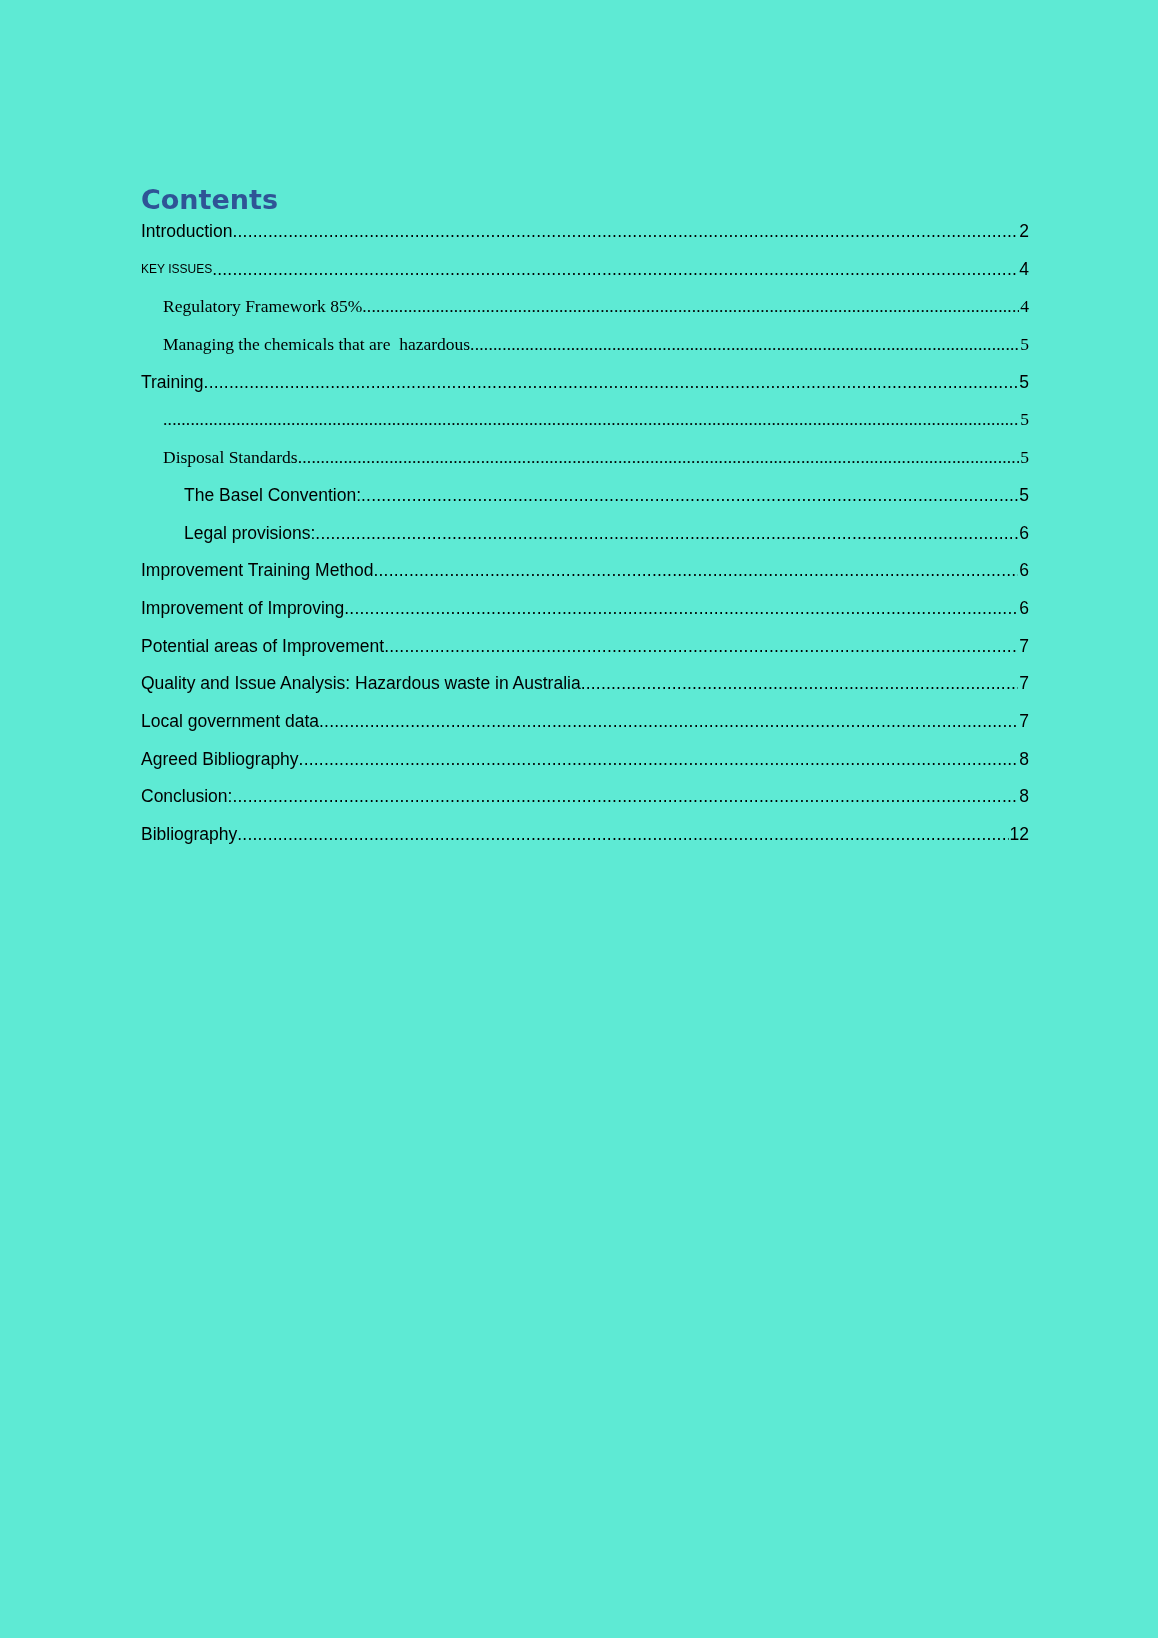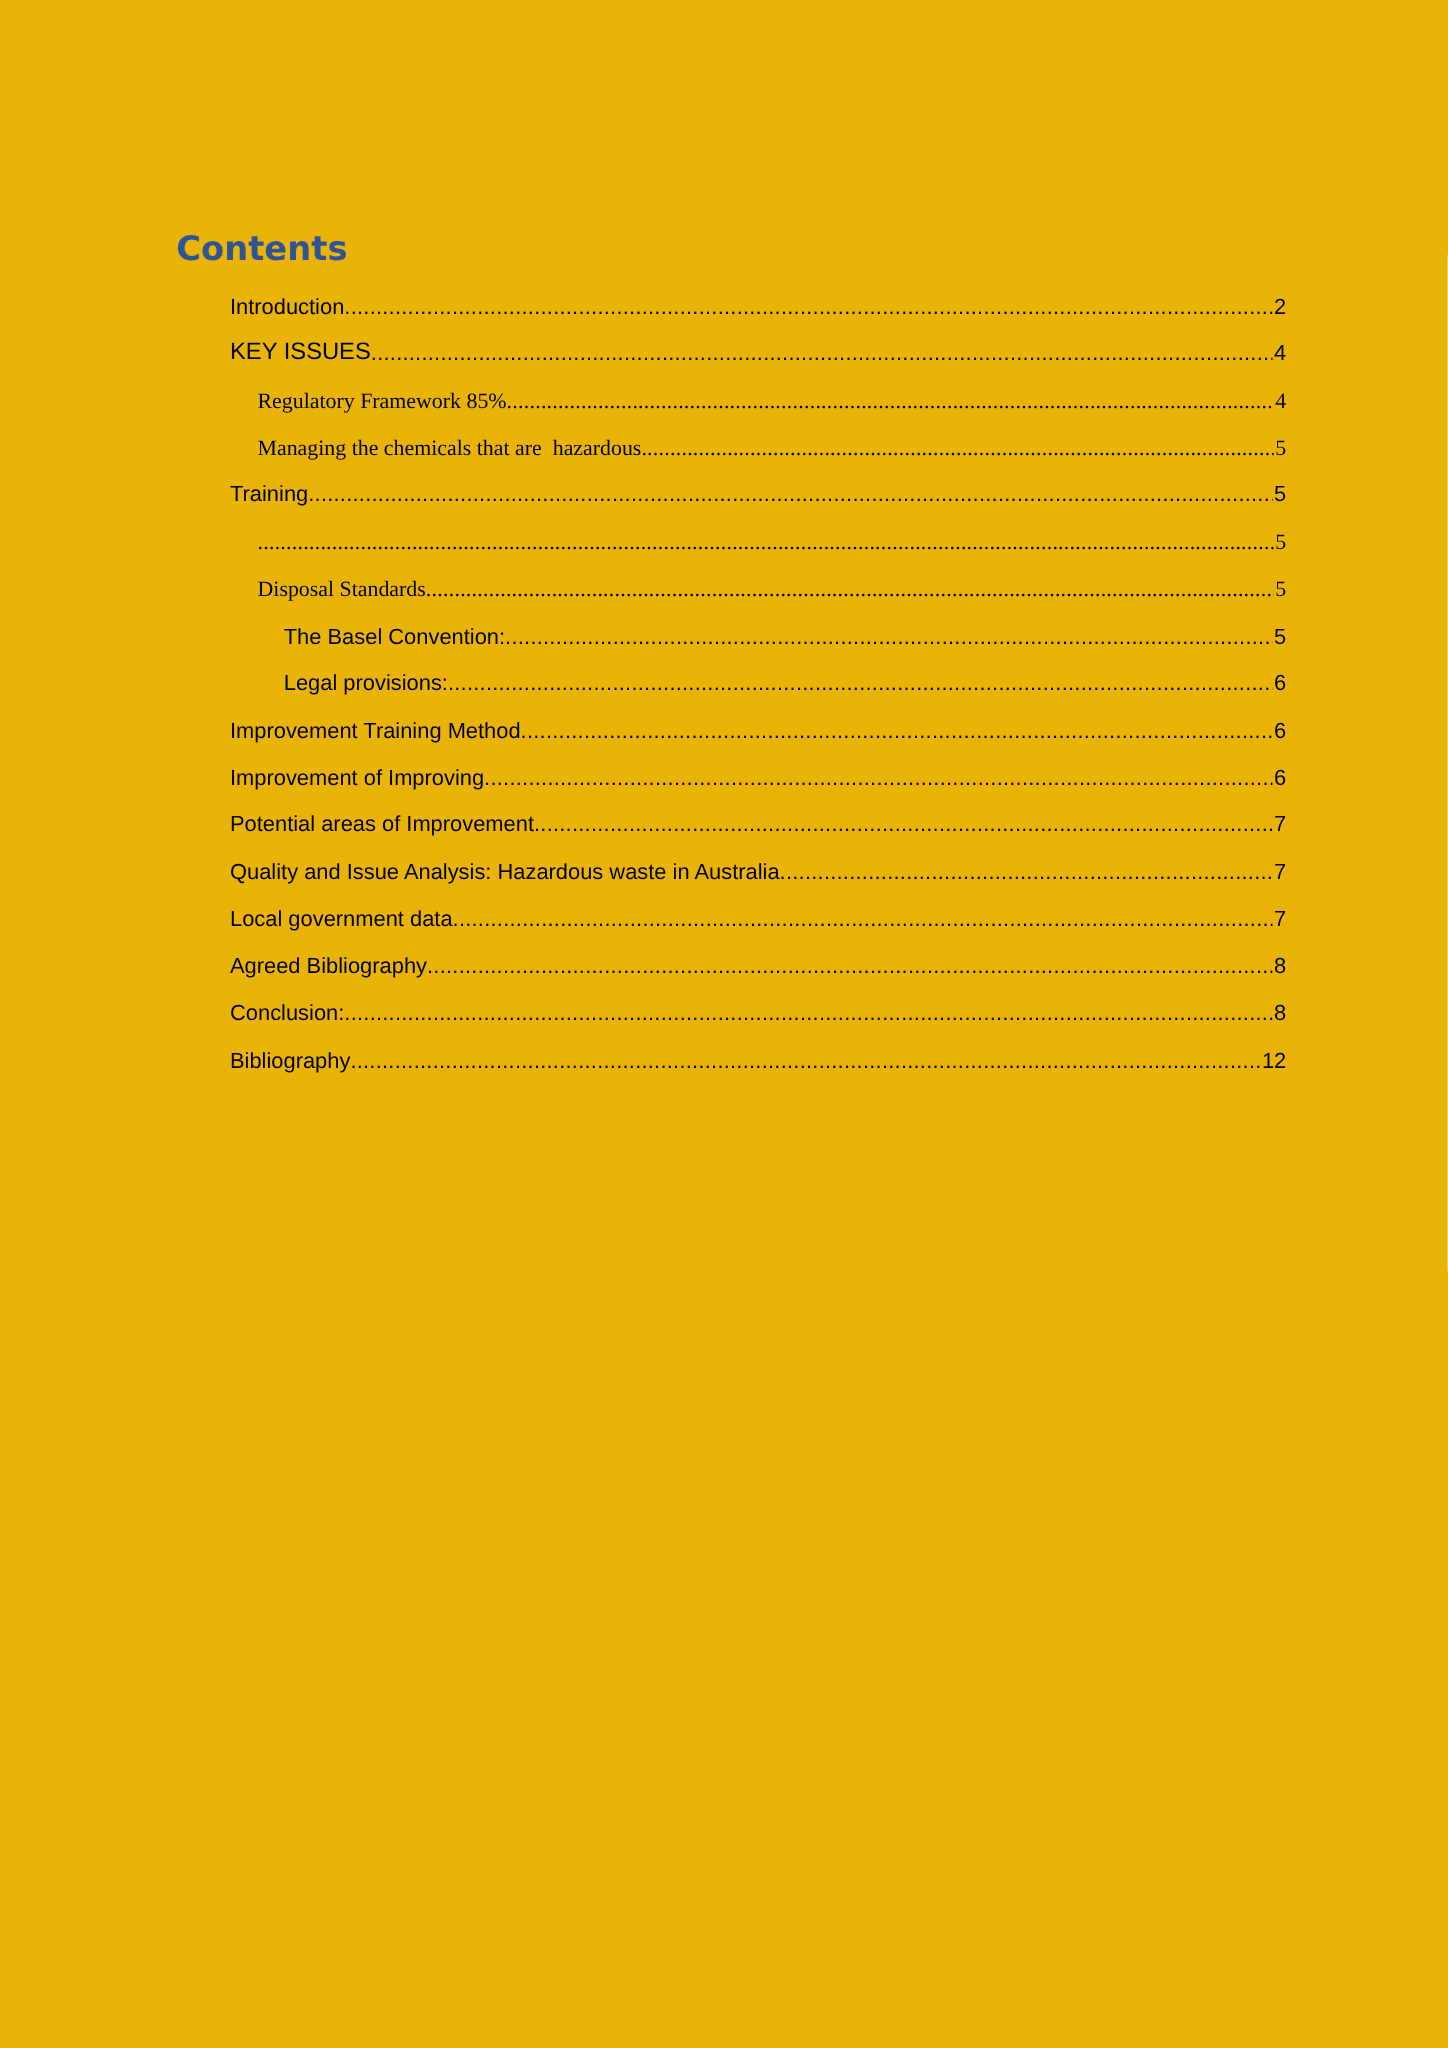--- a/index.html
+++ b/index.html
@@ -14,21 +14,21 @@
       overflow: hidden;
       font-family: "Liberation Sans", "DejaVu Sans", sans-serif;
       color: #000000;
     }
     .page {
       position: absolute;
       left: 0;
       top: 0;
       width: 1158px;
       height: 1638px;
-      background: #eab308;
+      background: #5eead4;
     }
     .toc {
       position: absolute;
       left: 141px;
       top: 182px;
       width: 888px;
     }
     .toc-title {
       font-family: "DejaVu Sans", sans-serif;
       font-weight: bold;
@@ -38,30 +38,29 @@
       margin: 0 0 1px 0;
       height: 36px;
     }
     .toc-list {
       list-style: none;
       margin: 0;
       padding: 0;
     }
     .toc-entry {
       display: flex;
-      align-items: flex-end;
+      align-items: flex-start;
       height: 37.7px;
       font-size: 17.5px;
       line-height: 24px;
       white-space: nowrap;
       overflow: hidden;
       cursor: pointer;
       text-decoration: none;
       color: #000000;
-      margin-left: 43px;
     }
     .toc-entry.level-1 { padding-left: 0; }
     .toc-entry.level-2 { padding-left: 22px; font-family: Liberation Serif, serif; }
     .toc-entry.level-3 { padding-left: 43px; }
     .toc-entry .label {
       flex: 0 0 auto;
     }
     .toc-entry .leader {
       flex: 1 1 auto;
       overflow: hidden;
@@ -71,21 +70,21 @@
     }
     .toc-entry .leader::after {
       content: "........................................................................................................................................................................................................................................................................................................";
     }
     .toc-entry .page-num {
       flex: 0 0 auto;
       padding-left: 1px;
       text-align: right;
     }
     .toc-entry .small-caps-label {
-      font-size: 19px;
+      font-size: 12px;
     }
   </style>
 </head>
 <body>
 
 <div class="page">
   <div class="toc">
     <h1 class="toc-title">Contents</h1>
     <ul class="toc-list">
       <li class="toc-entry level-1">

